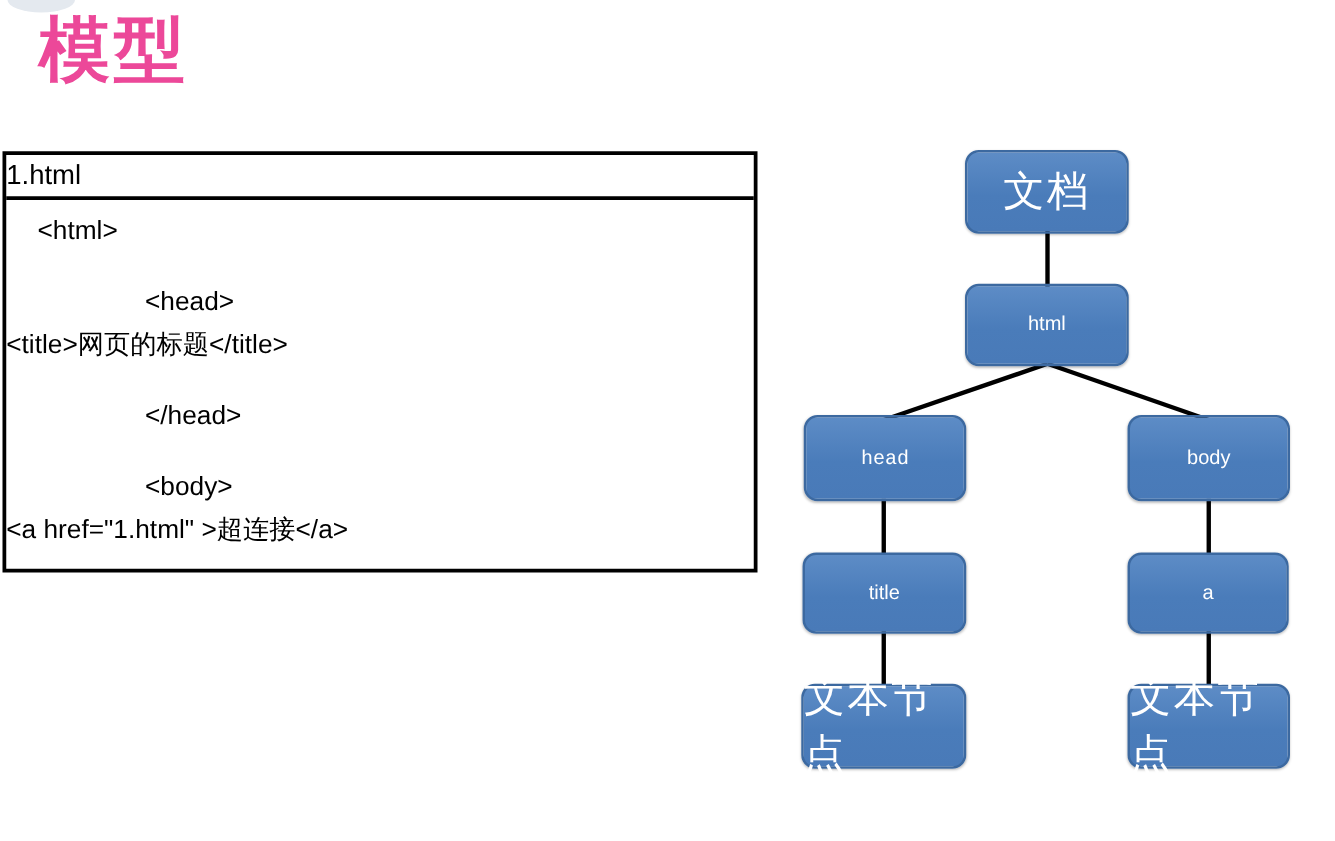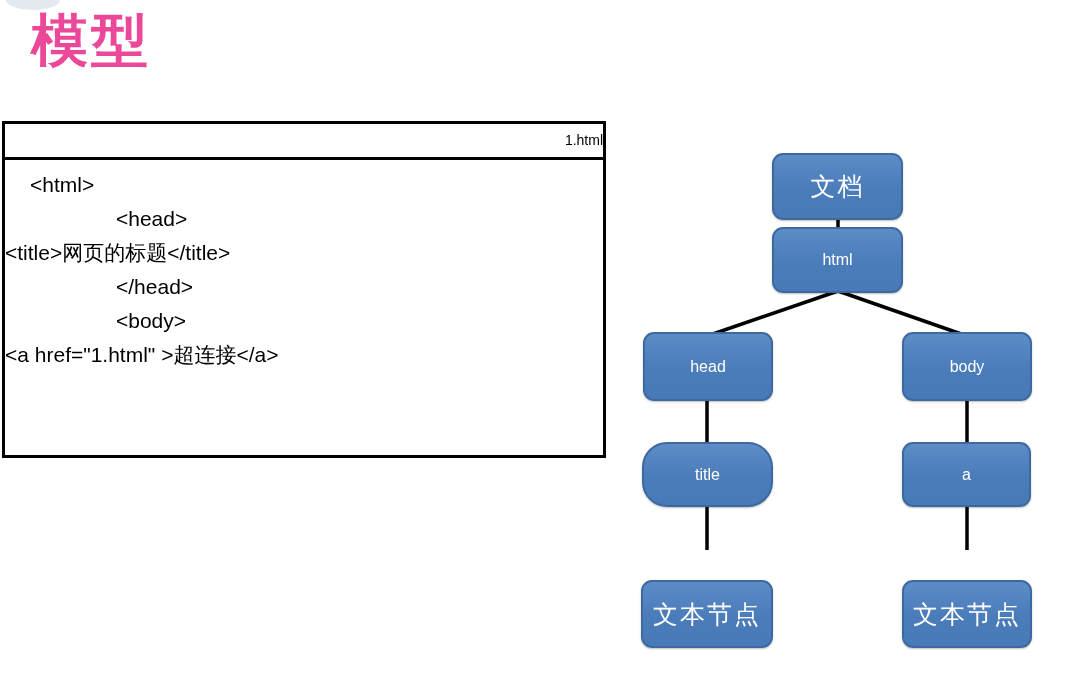--- a/index.html
+++ b/index.html
@@ -16,45 +16,45 @@
     font-size:57px; line-height:1.2; font-weight:700; color:#ec4899;
     letter-spacing:3px;
   }
   
   .code-box {
     position:absolute; left:2px; top:121px; width:604px; height:337px;
     box-sizing:border-box; border:3px solid #000; background:#fff;
   }
   .code-header {
     height:33px; line-height:32px; border-bottom:3px solid #000;
-    text-align:right; font-size:14px; color:#000;
+    text-align:left; font-size:22px; color:#000;
   }
   .code-body { padding-top:8px; }
   .code-line {
     font-size:21px; line-height:34px; color:#000; white-space:pre;
   }
   .ind-0 { padding-left:25px; }
-  .ind-1 { padding-left:111px; }
+  .ind-1 { padding-left:111px;margin-top:23px; }
   .ind-2 { }
   
   .tree-svg { position:absolute; left:0; top:0; }
   .node {
     position:absolute; box-sizing:border-box;
     display:flex; align-items:center; justify-content:center;
     color:#fff; font-size:16px;
     background:linear-gradient(180deg,#5d8cc6 0%,#4a7cba 55%,#497ab8 100%);
     border:2px solid #3c69a0; border-radius:11px;
     box-shadow:0 1px 2px rgba(0,0,0,0.25);
   }
-  .node.cjk { font-size:25px; letter-spacing:2px;margin-top:33px; }
+  .node.cjk { font-size:33px; letter-spacing:2px; }
   .n-document   { left:772px; top:120px; width:131px; height:67px; }
   .n-html       { left:772px; top:227px; width:131px; height:66px; }
-  .n-head       { left:643px; top:332px; width:130px; height:69px; }
+  .n-head       { left:643px; top:332px; width:130px; height:69px;font-family:Liberation Mono, monospace; }
   .n-body       { left:902px; top:332px; width:130px; height:69px; }
-  .n-title      { left:642px; top:442px; width:131px; height:65px;border-radius:25px; }
+  .n-title      { left:642px; top:442px; width:131px; height:65px; }
   .n-a          { left:902px; top:442px; width:129px; height:65px; }
   .n-text-left  { left:641px; top:547px; width:132px; height:68px; }
   .n-text-right { left:902px; top:547px; width:130px; height:68px; }
 </style>
 </head>
 <body>
 
 <div class="corner-artifact"></div>
 
 <h1 class="page-title">模型</h1>

